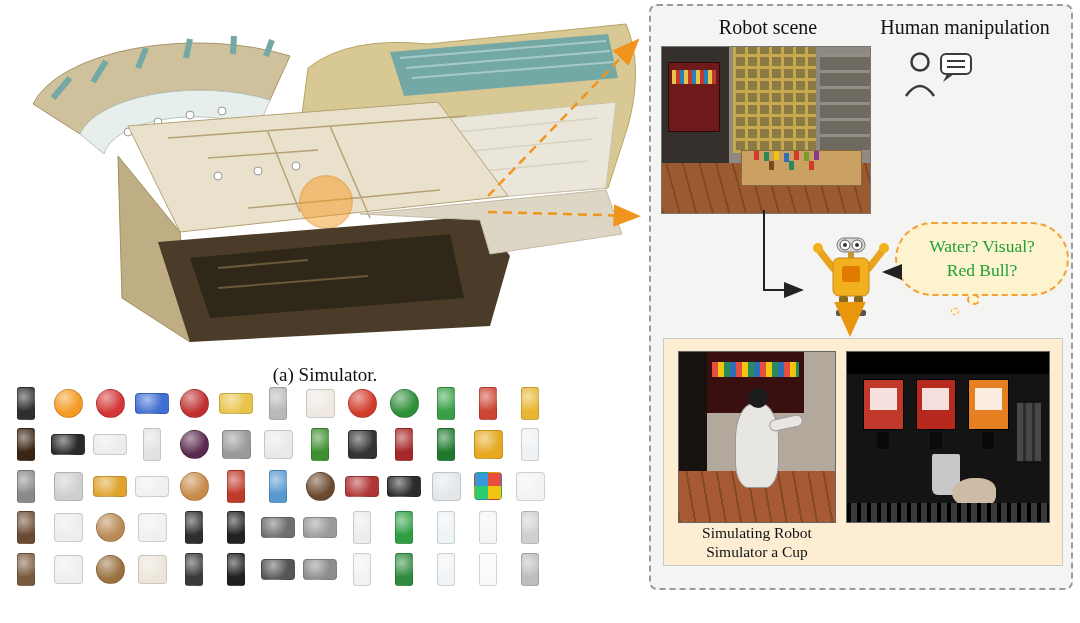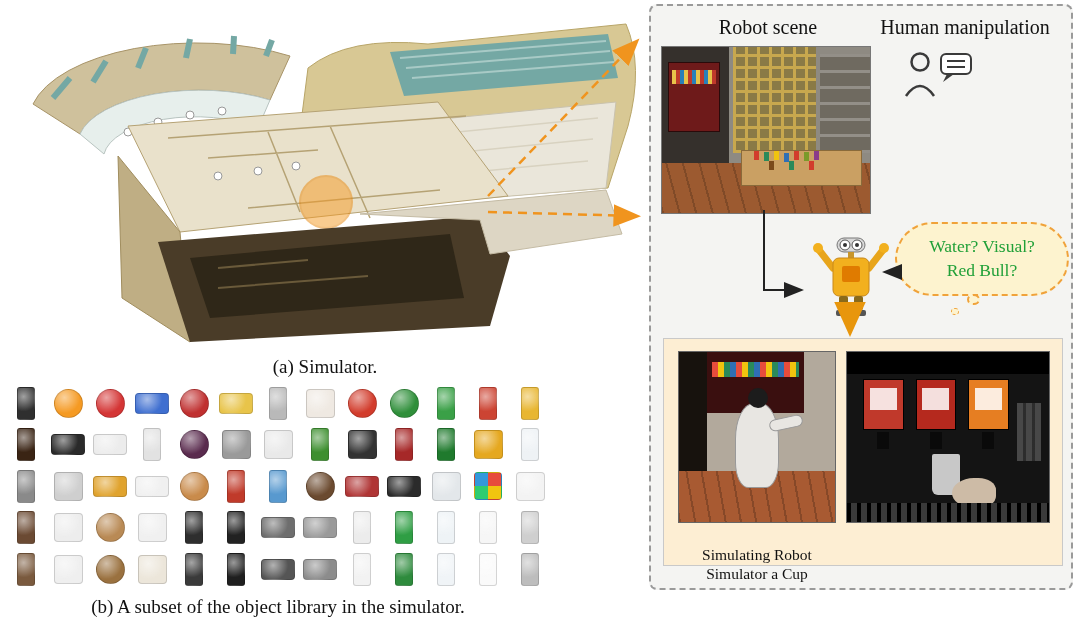--- a/index.html
+++ b/index.html
@@ -9,21 +9,21 @@
     --panel-bg:#f4f4f2;
     --demo-bg:#fdeed3;
   }
   *{box-sizing:border-box;margin:0;padding:0;}
   body{background:#fff;font-family:"Liberation Serif",serif;color:#111;}
   .figure{position:relative;width:1080px;height:623px;background:#fff;overflow:hidden;}
 
   
   .simulator{position:absolute;left:8px;top:6px;width:636px;height:350px;}
   .caption{position:absolute;text-align:center;font-size:19px;color:#111;}
-  .caption-a{left:0;top:356px;width:650px;}
+  .caption-a{left:0;top:364px;width:650px;}
   .caption-b{left:0;top:596px;width:556px;}
   .caption-c{left:649px;top:596px;width:424px;}
 
   .object-grid{position:absolute;left:6px;top:384px;width:544px;height:204px;
     display:flex;flex-direction:column;justify-content:space-between;}
   .obj-row{display:flex;justify-content:space-between;}
   .obj-cell{width:40px;height:38px;display:flex;align-items:center;justify-content:center;}
   .obj{border:1px solid rgba(0,0,0,.15);
     background-image:radial-gradient(circle at 35% 28%,rgba(255,255,255,.55),rgba(255,255,255,0) 60%);}
   .obj-circle{width:29px;height:29px;border-radius:50%;}
@@ -101,21 +101,21 @@
   .d2-d2{left:34%;background:#b5291e;}
   .d2-d3{left:60%;background:#e67e22;}
   .d2-nozzle{top:47%;width:6%;height:10%;background:#0a0a0a;}
   .d2-n1{left:15%;} .d2-n2{left:41%;} .d2-n3{left:67%;}
   .d2-glasses{left:84%;top:30%;width:12%;height:34%;
     background:repeating-linear-gradient(90deg,#555 0 6px,#333 6px 9px);opacity:.8;}
   .d2-cup{left:42%;bottom:16%;width:14%;height:24%;background:#d8d8d8;border-radius:2px 2px 6px 6px;opacity:.92;}
   .d2-hand{left:52%;bottom:8%;width:22%;height:18%;background:#cdbba6;border-radius:50% 40% 40% 50%;}
   .d2-grate{left:0;bottom:0;width:100%;height:11%;
     background:repeating-linear-gradient(90deg,#000 0 4px,#3a3a3a 4px 10px);}
-  .demo-caption{position:absolute;top:206px;text-align:center;font-size:15.5px;line-height:1.25;color:#111;}
+  .demo-caption{position:absolute;top:184px;text-align:center;font-size:15.5px;line-height:1.25;color:#111;}
   .dc1{left:0;width:186px;}
   .dc2{left:186px;width:210px;}
 
   
   .arrows{position:absolute;left:0;top:0;width:1080px;height:623px;pointer-events:none;}
 </style>
 </head>
 <body>
 
 <div class="figure">
@@ -357,21 +357,20 @@
           <div class="obj obj-tall" style="background-color: rgb(240, 244, 247);"></div>
         </div>
         <div class="obj-cell">
           <div class="obj obj-tall" style="background-color: rgb(250, 250, 250);"></div>
         </div>
         <div class="obj-cell">
           <div class="obj obj-tall" style="background-color: rgb(189, 189, 189);"></div>
         </div>
       </div>
     </div>
-  <div class="caption caption-b">(b) A subset of the object library in the simulator.</div>
 
   <div class="panel">
     <div class="panel-label vs-label">Robot scene</div>
     <div class="panel-label hi-label">Human manipulation</div>
 
     <div class="scene">
       <div class="sc-wall"></div>
       <div class="sc-machine"></div>
       <div class="sc-machine-lights"></div>
       <div class="sc-lattice"></div>

